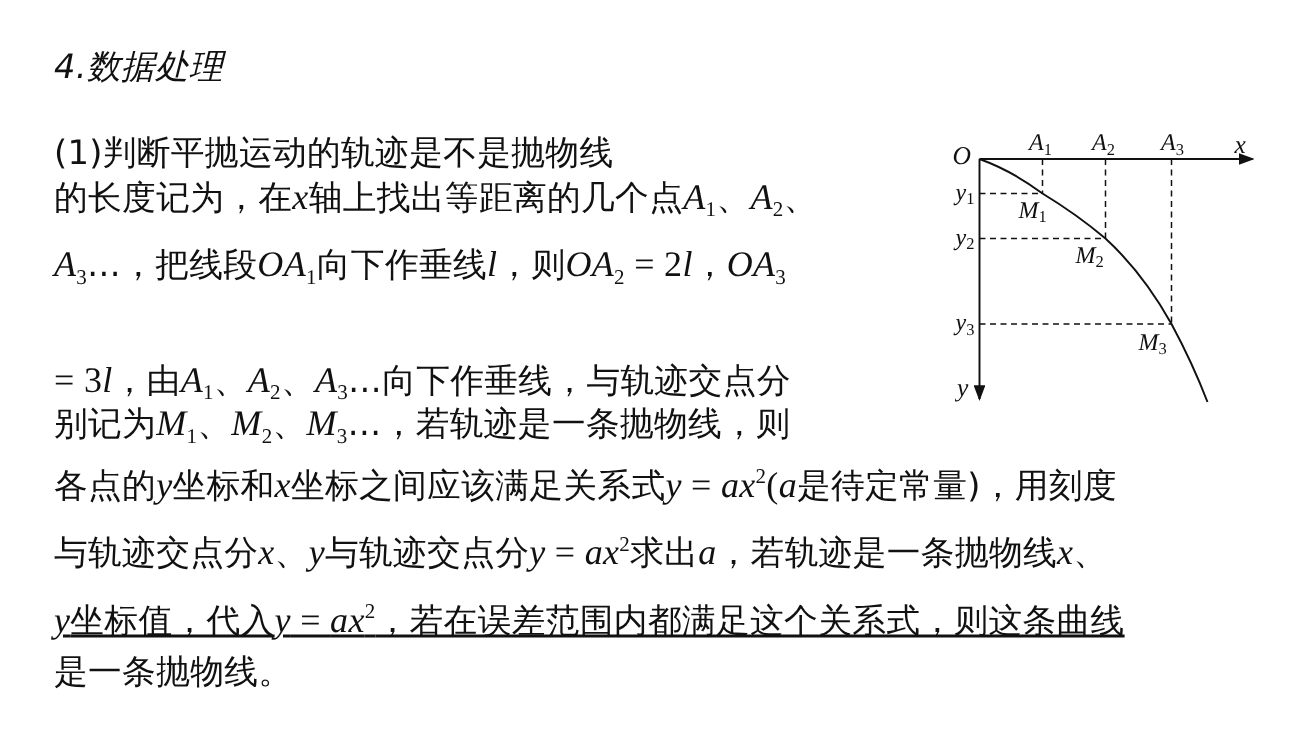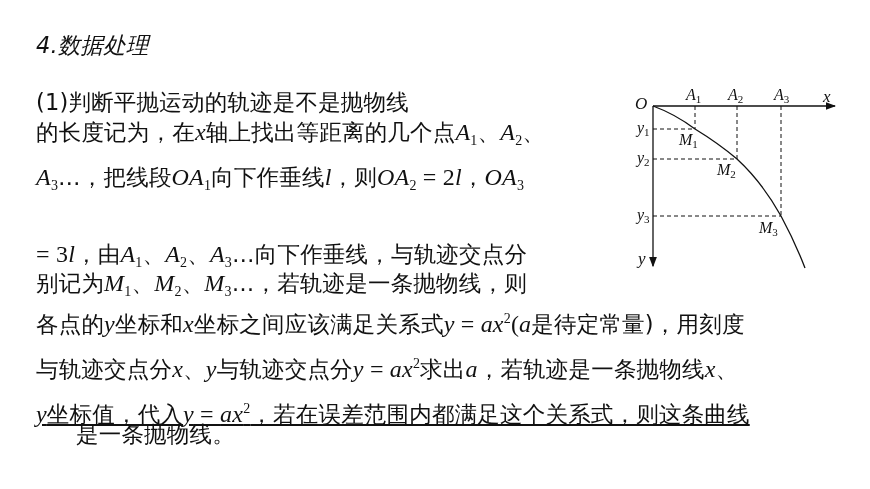--- a/index.html
+++ b/index.html
@@ -26,21 +26,21 @@
 <div class="line" style="top:207px;margin-top:32px;"><span class="n">= 3</span><span class="m">l</span><span>，由</span><span class="m">A</span><span class="m sub">1</span><span>、</span><span class="m">A</span><span class="m sub">2</span><span>、</span><span class="m">A</span><span class="m sub">3</span><span>…向下作垂线，与轨迹交点分</span></div>
 
 <div class="line" style="top:268px;"><span>别记为</span><span class="m">M</span><span class="m sub">1</span><span>、</span><span class="m">M</span><span class="m sub">2</span><span>、</span><span class="m">M</span><span class="m sub">3</span><span>…，若轨迹是一条抛物线，则</span></div>
 
 <div class="line" style="top:304px;text-align:center;"><span>各点的</span><span class="m">y</span><span>坐标和</span><span class="m">x</span><span>坐标之间应该满足关系式</span><span class="m">y</span><span class="n"> = </span><span class="m">ax</span><span class="n sup">2</span><span class="n">(</span><span class="m">a</span><span>是待定常量)，用刻度</span></div>
 
 <div class="line" style="top:349px;"><span>与轨迹交点分</span><span class="m">x</span><span>、</span><span class="m">y</span><span>与轨迹交点分</span><span class="m">y</span><span class="n"> = </span><span class="m">ax</span><span class="n sup">2</span><span>求出</span><span class="m">a</span><span>，若轨迹是一条抛物线</span><span class="m">x</span><span>、</span></div>
 
 <div class="line" style="top:394px;text-decoration:underline;"><span class="m">y</span><span>坐标值，代入</span><span class="m">y</span><span class="n"> = </span><span class="m">ax</span><span class="n sup">2</span><span>，若在误差范围内都满足这个关系式，则这条曲线</span></div>
 
-<div class="line" style="top:419px;margin-left:40px;">是一条抛物线。</div>
+<div class="line" style="top:433px;">是一条抛物线。</div>
 
 <svg id="diagram" width="230" height="200" viewBox="0 0 230 200">
   <defs>
     <marker id="arr" markerWidth="8" markerHeight="6" refX="7" refY="3" orient="auto">
       <path d="M0,0 L8,3 L0,6 z" fill="#111"></path>
     </marker>
   </defs>
   <line x1="33" y1="26" x2="215" y2="26" stroke="#111" stroke-width="1.3" marker-end="url(#arr)"></line>
   <line x1="33" y1="26" x2="33" y2="186" stroke="#111" stroke-width="1.3" marker-end="url(#arr)"></line>
   <g stroke="#111" stroke-width="1" stroke-dasharray="4,3" fill="none">

